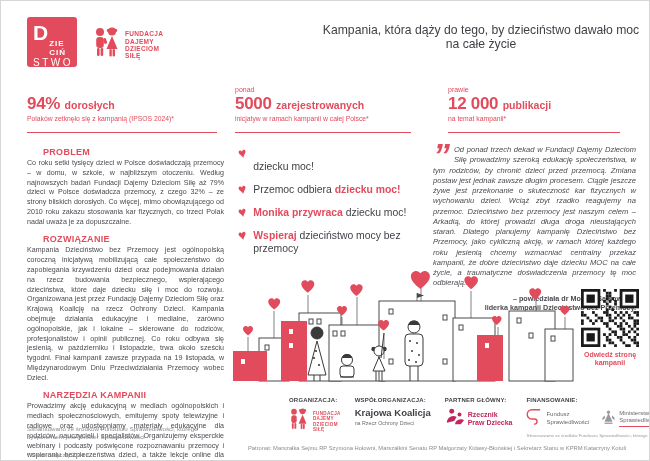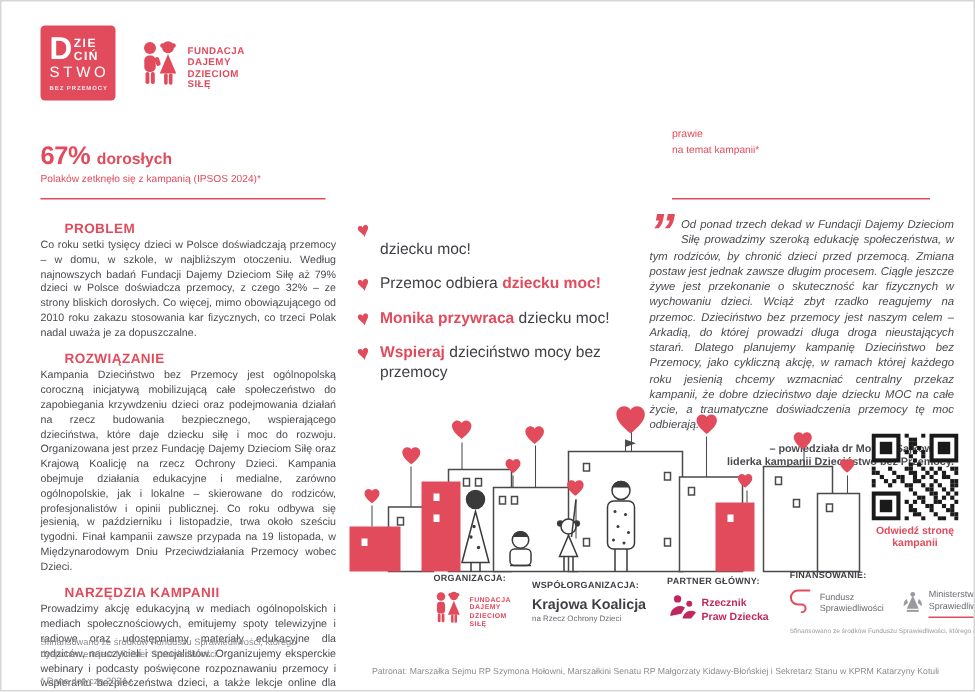--- a/index.html
+++ b/index.html
@@ -4,21 +4,21 @@
 <style>
   html,body{margin:0;padding:0;background:#e9e9e9;font-family:"Liberation Sans",sans-serif;}
   #page{position:relative;width:650px;height:461px;background:#fff;margin:0 auto;
         border:1px solid #d6d6d6;box-sizing:border-box;overflow:hidden;color:#46464c;}
   .red{color:var(--accent);}
   
   #logo-square{position:absolute;left:26px;top:16px;width:50px;height:50px;background:var(--accent);
                border-radius:3px;color:#fff;padding:5px 0 0 6px;box-sizing:border-box;line-height:1;}
   #logo-square .row1{display:flex;align-items:flex-start;}
   #logo-square .bigD{font-size:21px;font-weight:bold;margin-right:1px;}
-  #logo-square .stack{font-size:8px;font-weight:bold;letter-spacing:1px;line-height:1.15;margin-top:2px;}
+  #logo-square .stack{font-size:8px;font-weight:bold;letter-spacing:1px;line-height:1.15;margin-top:17px;}
   #logo-square .stwo{font-size:10px;font-weight:normal;letter-spacing:2.5px;margin-top:1px;}
   #logo-square .tagline{font-size:4px;letter-spacing:.6px;margin-top:3px;opacity:.85;font-weight:bold;}
   .fdds{display:flex;align-items:center;gap:4px;}
   #header-fdds{position:absolute;left:92px;top:26px;}
   .fdds-text{color:var(--accent);font-weight:bold;font-size:6.5px;line-height:1.15;letter-spacing:.3px;}
   #header-title-block{position:absolute;left:318px;top:17px;width:324px;text-align:center;}
   #page-title{color:var(--accent);font-size:26px;font-weight:bold;letter-spacing:-.5px;line-height:1;}
   #page-subtitle{color:#3f3f46;font-size:12.2px;margin-top:5px;line-height:1.15;}
   
   .stat{position:absolute;border-bottom:1px solid var(--accent);box-sizing:border-box;color:var(--accent);}
@@ -48,21 +48,21 @@
   #quote-mark{float:left;color:var(--accent);font-size:34px;font-weight:bold;line-height:14px;margin:3px 4px 0 0;}
   #quote-text{font-size:7.55px;font-style:italic;line-height:1.36;color:#4a4a50;text-align:justify;}
   #quote-attr{margin-top:5px;text-align:right;font-size:7.2px;color:#4a4a50;font-weight:bold;line-height:1.35;}
   
   #city-illustration{position:absolute;left:228px;top:262px;width:345px;height:128px;}
   
   #qr-block{position:absolute;left:578px;top:288px;width:62px;text-align:center;}
   #qr-code svg{display:block;margin:0 auto;}
   #qr-caption{margin-top:4px;color:var(--accent);font-size:7px;font-weight:bold;line-height:1.2;}
   
-  #partners{position:absolute;left:288px;top:380px;width:356px;display:flex;gap:14px;align-items:center;}
+  #partners{position:absolute;left:288px;top:396px;width:356px;display:flex;gap:14px;align-items:flex-start;}
   .partner .plabel{font-size:6px;font-weight:bold;color:#3f3f46;letter-spacing:.2px;margin-bottom:5px;}
   .partner{flex:0 0 auto;}
   .kk-name{font-size:9.5px;color:#3f3f46;font-weight:bold;line-height:1;}
   .kk-sub{font-size:5.3px;color:#6a6a70;margin-top:2px;}
   .rpd{display:flex;align-items:center;gap:3px;}
   .rpd-text{font-size:7px;font-weight:bold;color:#c2265e;line-height:1.15;}
   .fin-row{display:flex;gap:12px;align-items:center;}
   .fin-logo{display:flex;align-items:center;gap:3px;}
   .fin-text{font-size:6px;color:#6a6a70;line-height:1.2;}
   .min-underline{border-bottom:1px solid var(--accent);padding-bottom:2px;}
@@ -106,30 +106,39 @@
     </span>
     <span class="fdds-text">
       <span>FUNDACJA</span><br>
       <span>DAJEMY</span><br>
       <span>DZIECIOM</span><br>
       <span>SIŁĘ</span>
     </span>
   </div>
 
   <div id="header-title-block">
+    <div id="page-subtitle">Kampania, która dąży do tego, by dzieciństwo dawało moc na całe życie</div>
   </div>
 
   <div class="stat" id="stat-1">
     <div class="prefix"></div>
-    <div class="main"><span class="val">67%</span>
+    <div class="main"><span class="val">94%</span>
       <span class="unit">dorosłych</span></div>
     <div class="cap">Polaków zetknęło się z kampanią (IPSOS 2024)*</div>
   </div>
+  <div class="stat" id="stat-2">
+    <div class="prefix">ponad</div>
+    <div class="main"><span class="val">5000</span>
+      <span class="unit">zarejestrowanych</span></div>
+    <div class="cap">inicjatyw w ramach kampanii w całej Polsce*</div>
+  </div>
   <div class="stat" id="stat-3">
     <div class="prefix">prawie</div>
+    <div class="main"><span class="val">12 000</span>
+      <span class="unit">publikacji</span></div>
     <div class="cap">na temat kampanii*</div>
   </div>
 
   <div id="left-col">
     <div class="section">
       <h3>PROBLEM</h3>
       <p>Co roku setki tysięcy dzieci w Polsce doświadczają przemocy – w domu, w szkole, w najbliższym otoczeniu. Według najnowszych badań Fundacji Dajemy Dzieciom Siłę aż 79% dzieci w Polsce doświadcza przemocy, z czego 32% – ze strony bliskich dorosłych. Co więcej, mimo obowiązującego od 2010 roku zakazu stosowania kar fizycznych, co trzeci Polak nadal uważa je za dopuszczalne.</p>
     </div>
     <div class="section">
       <h3>ROZWIĄZANIE</h3>

